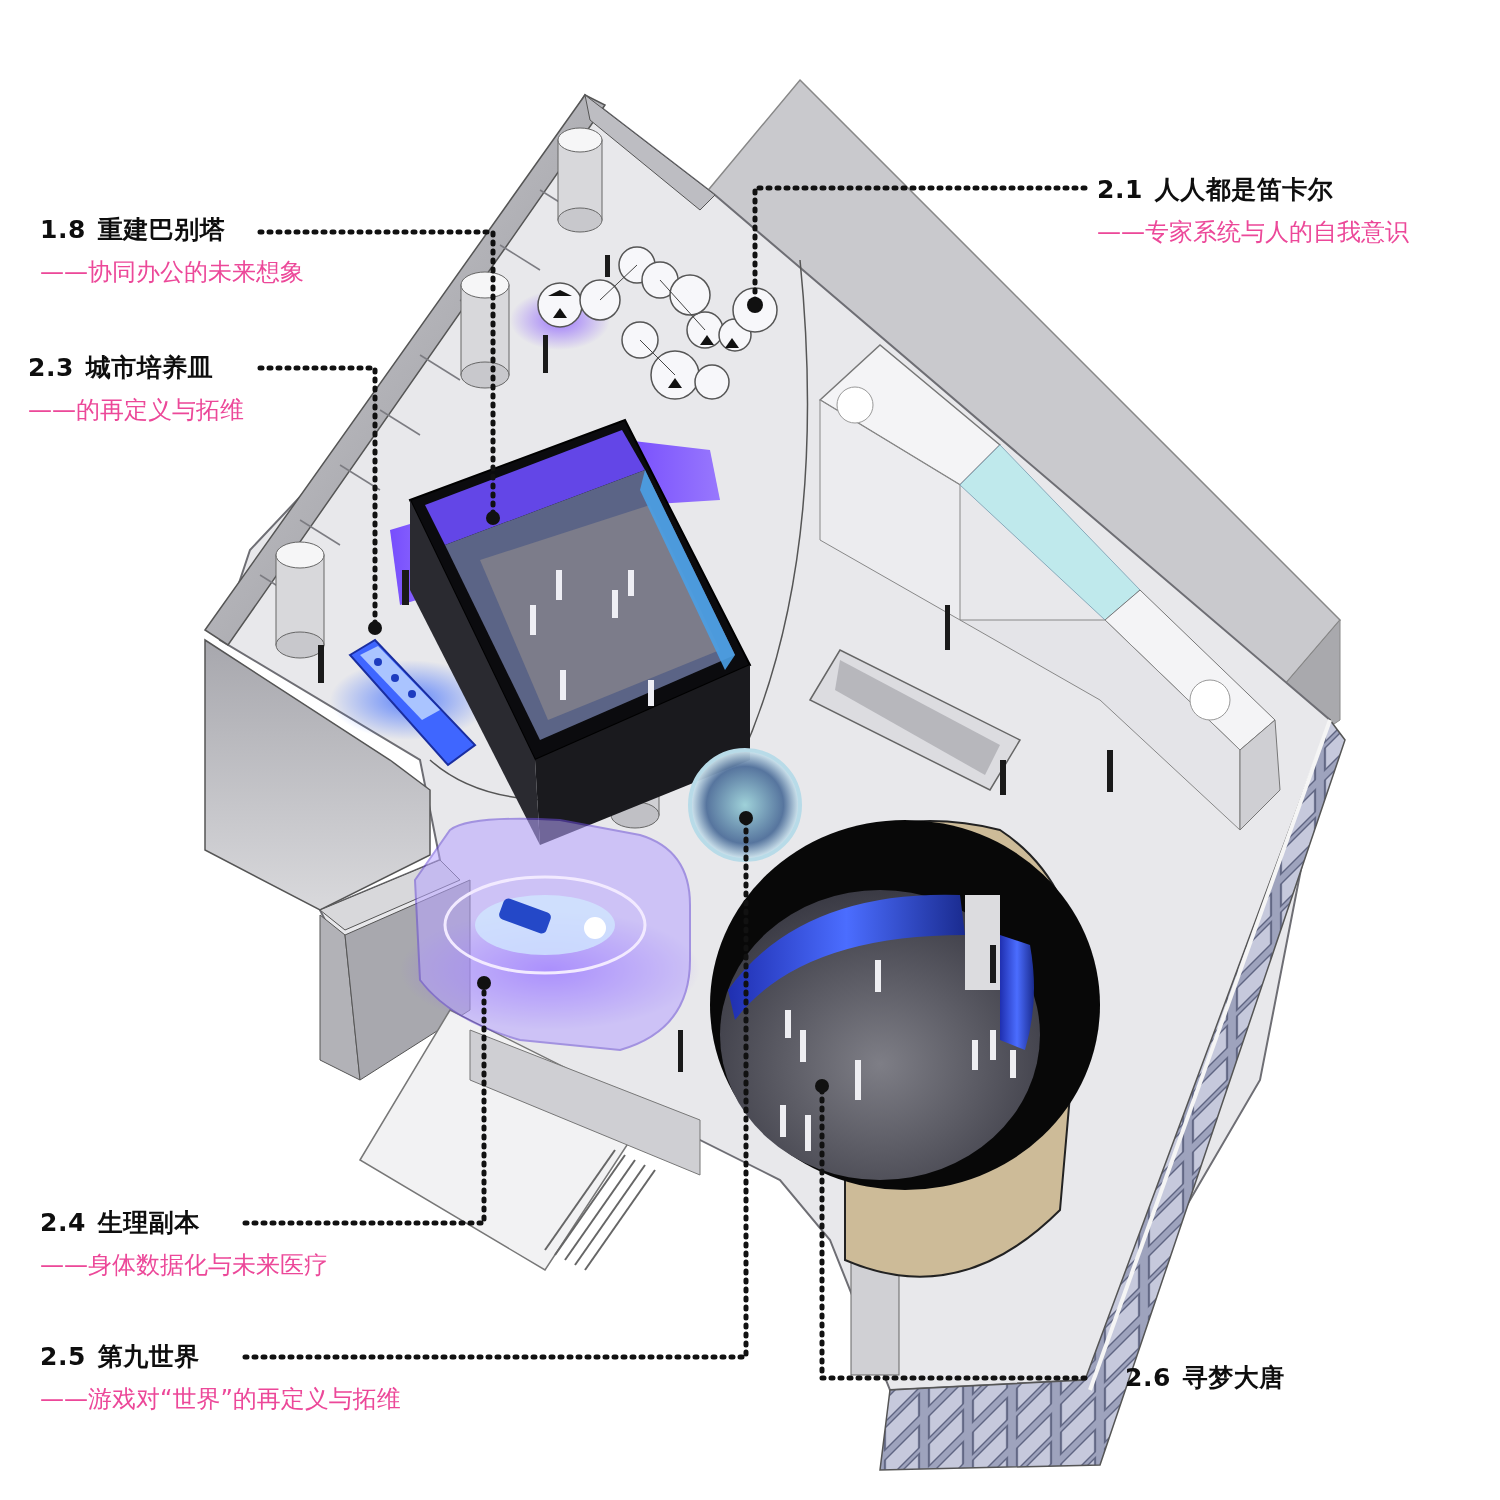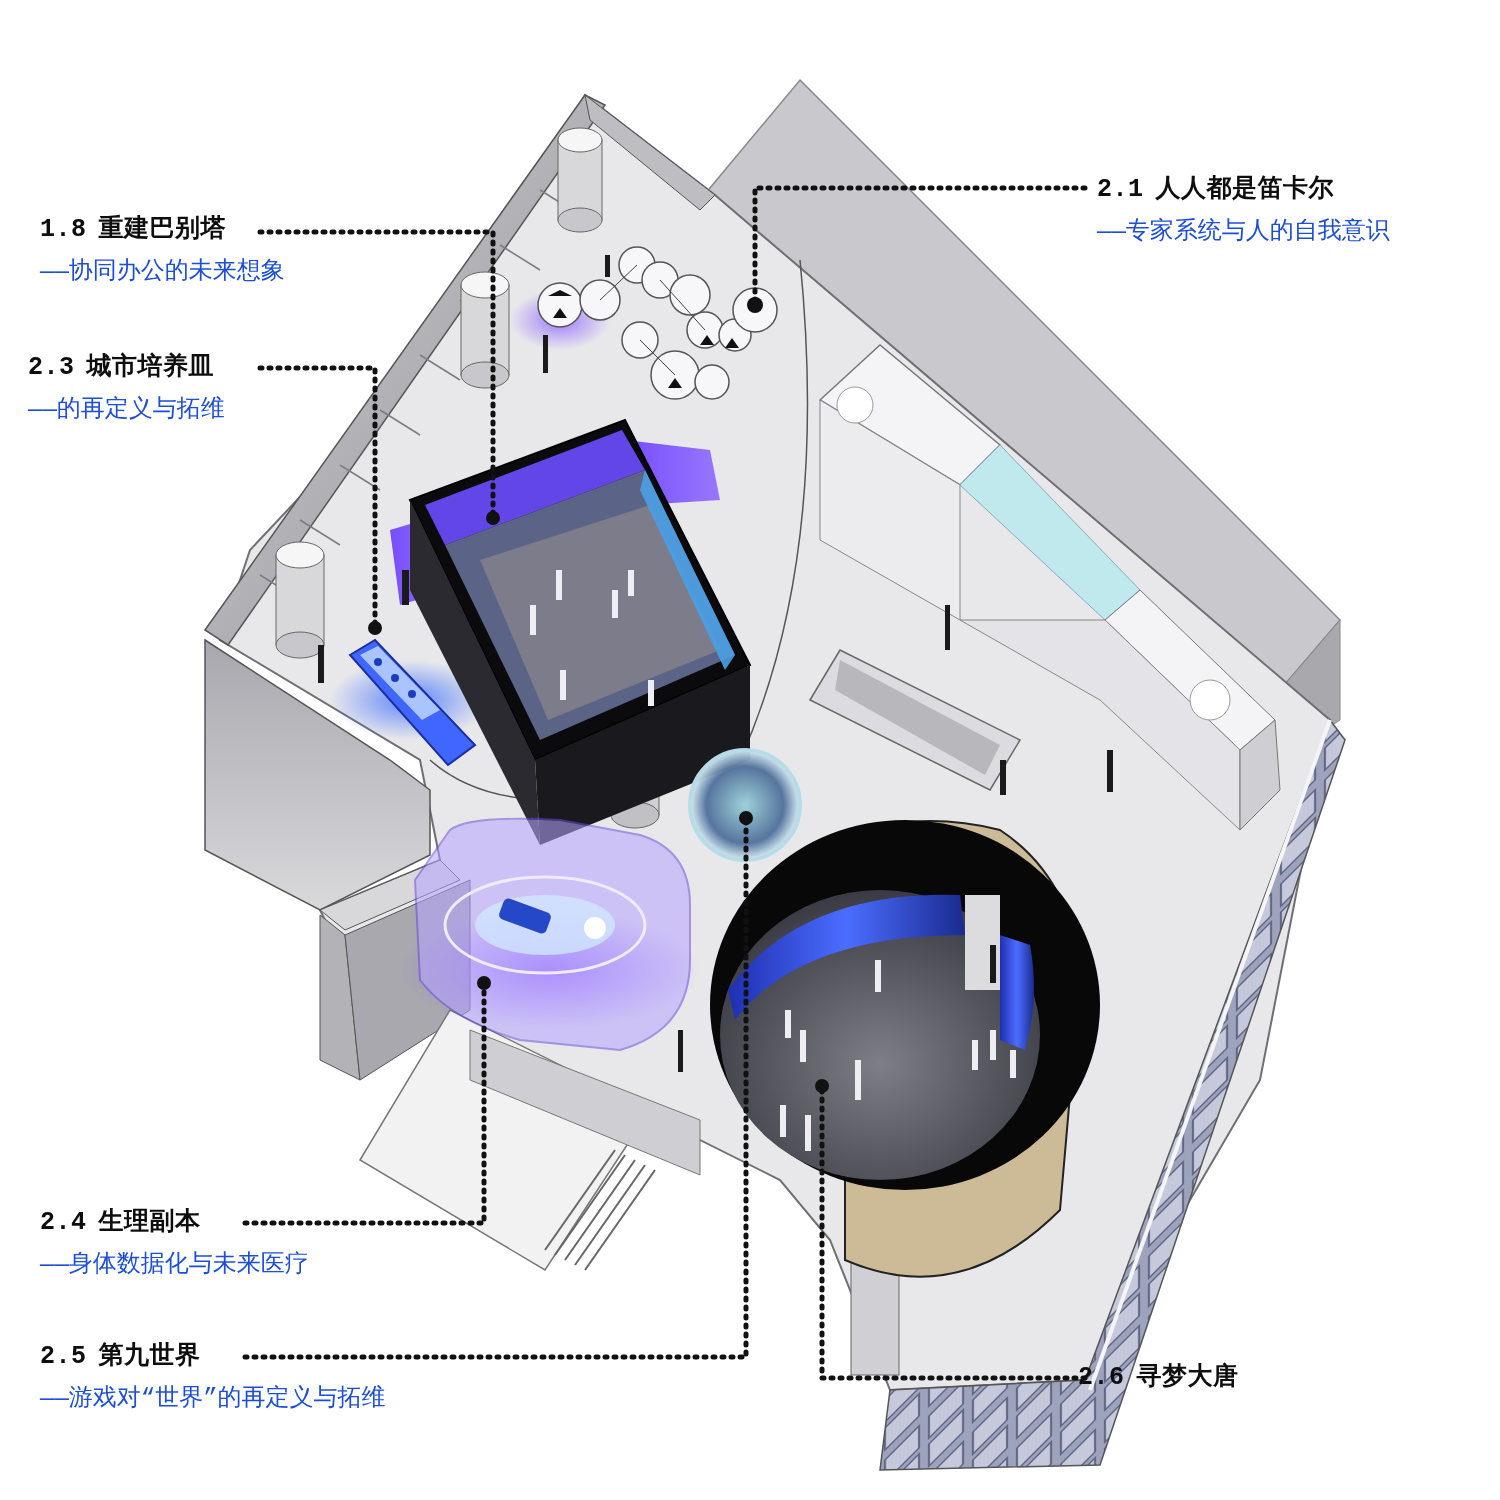--- a/index.html
+++ b/index.html
@@ -1,22 +1,22 @@
 <!DOCTYPE html>
 <html><head>
 <meta charset="utf-8">
 <style>
   html, body { margin:0; padding:0; background:#ffffff; }
   body { width:1500px; height:1500px; position:relative; overflow:hidden;
          font-family:"DejaVu Sans", "Liberation Sans", sans-serif; color:#111; }
   #scene { position:absolute; left:0; top:0; width:1500px; height:1500px; }
-  .label { position:absolute; white-space:nowrap;font-family:Liberation Mono, monospace; }
+  .label { position:absolute; white-space:nowrap; }
   .label .title { font-size:25px; font-weight:bold; letter-spacing:0.5px; color:#0e0e0e; line-height:32px; }
   .label .title .num { margin-right:12px; }
-  .label .sub { font-size:24px; color:#1d4ed8; line-height:32px; margin-top:10px; }
+  .label .sub { font-size:24px; color:#ec4899; line-height:32px; margin-top:10px; }
 </style>
 </head>
 <body>
 
 <svg id="scene" viewBox="0 0 1500 1500" xmlns="http://www.w3.org/2000/svg">
   <defs>
     <linearGradient id="wallGrad" x1="0" y1="0" x2="1" y2="1">
       <stop offset="0" stop-color="#d4d4d8"></stop>
         <stop offset="1" stop-color="#8e8e94"></stop>
     </linearGradient>
@@ -285,15 +285,15 @@
 <div class="label" style="left:40px; top:1207px;">
   <div class="title"><span class="num">2.4</span><span>生理副本</span></div>
   <div class="sub">——身体数据化与未来医疗</div>
 </div>
 
 <div class="label" style="left:40px; top:1341px;">
   <div class="title"><span class="num">2.5</span><span>第九世界</span></div>
   <div class="sub">——游戏对“世界”的再定义与拓维</div>
 </div>
 
-<div class="label" style="left:1078px; top:1362px;">
+<div class="label" style="left:1125px; top:1362px;">
   <div class="title"><span class="num">2.6</span><span>寻梦大唐</span></div>
 </div>
 
 </body></html>

